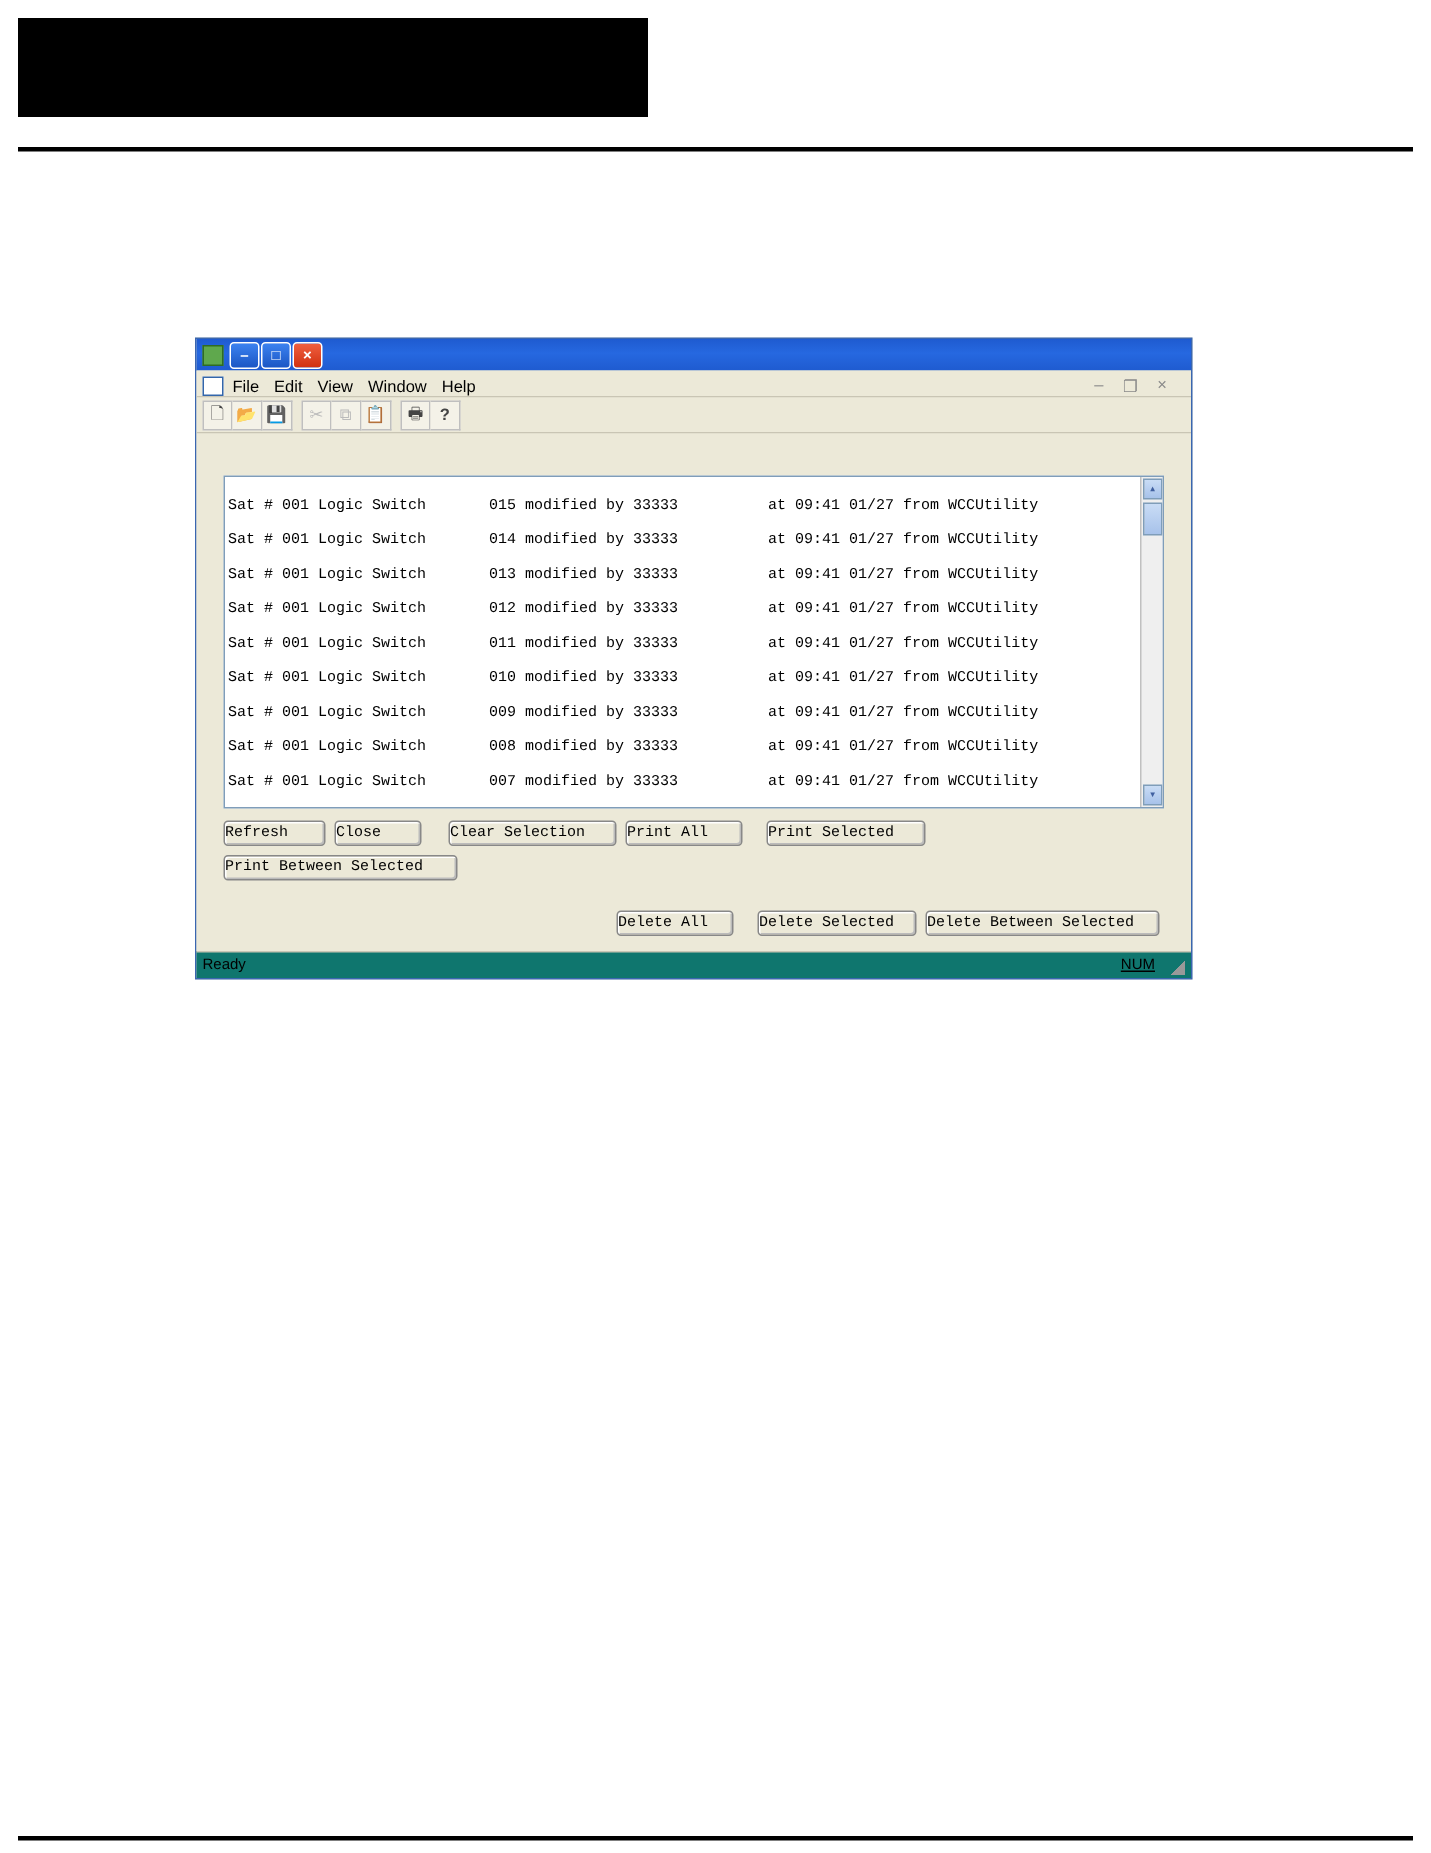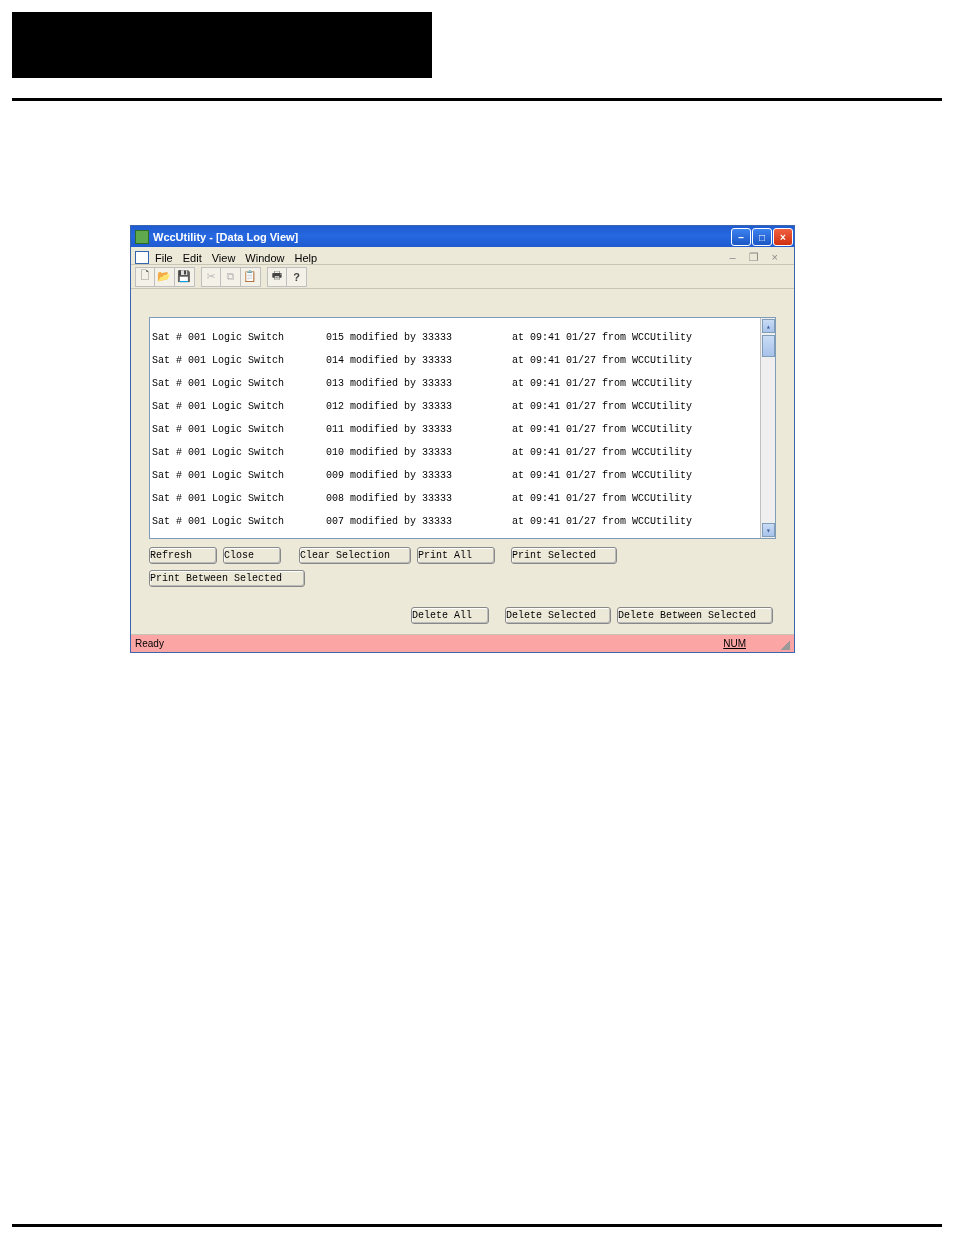--- a/index.html
+++ b/index.html
@@ -171,30 +171,30 @@
     background: #ece9d8;
     border: 1px solid #888;
     border-radius: 3px;
     box-shadow: inset 1px 1px 0 #fff, inset -1px -1px 0 #bbb;
     padding: 2px 0;
   }
   .statusbar {
     display: flex;
     align-items: center;
     height: 18px;
-    background: #fca5a5;
+    background: #0f766e;
     border-top: 1px solid #c9c5b4;
     font-size: 10px;
     padding: 0 4px;
   }
   .statusbar .right {
     margin-left: auto;
     display: flex;
     align-items: center;
-    gap: 32px;
+    gap: 8px;
     text-decoration: underline;
   }
   .grip {
     width: 12px; height: 12px;
     background:
       linear-gradient(135deg, transparent 60%, #999 60%);
   }
   .hr-bottom {
     position: absolute;
     left: 12px; right: 12px; bottom: 20px;
@@ -205,21 +205,20 @@
 <body>
 
 <div class="page">
   <div class="black-banner"></div>
   <div class="hr-top"></div>
 
   <div class="app-window">
 
     <div class="titlebar">
       <div class="app-icon"></div>
-      <div class="title-text">WccUtility - [Data Log View]</div>
       <div class="tb-buttons">
         <div class="tb-btn tb-min">–</div>
         <div class="tb-btn tb-max">□</div>
         <div class="tb-btn tb-close">×</div>
       </div>
     </div>
 
     <div class="menubar">
       <div class="doc-icon"></div>
       <span>File</span>

